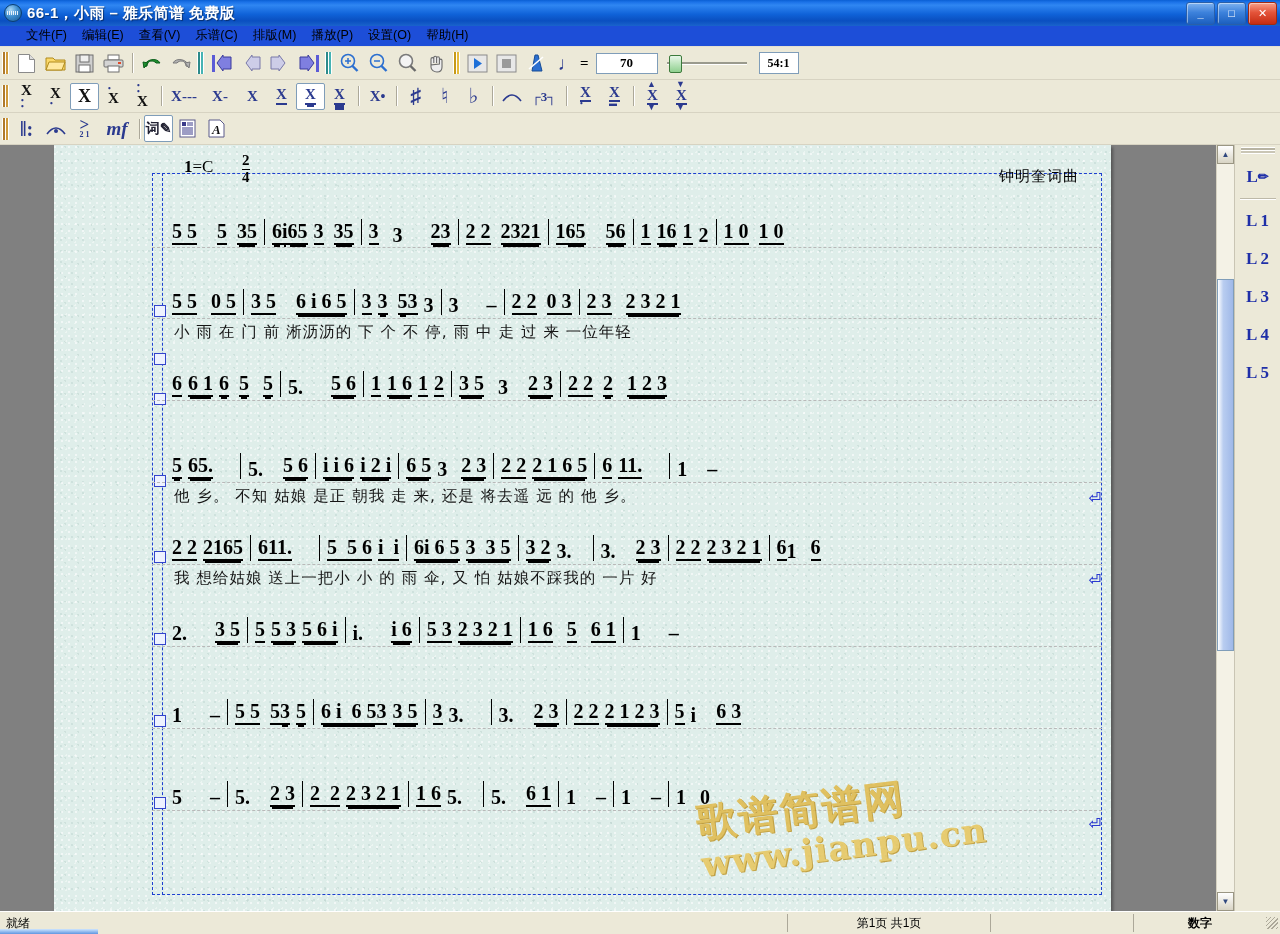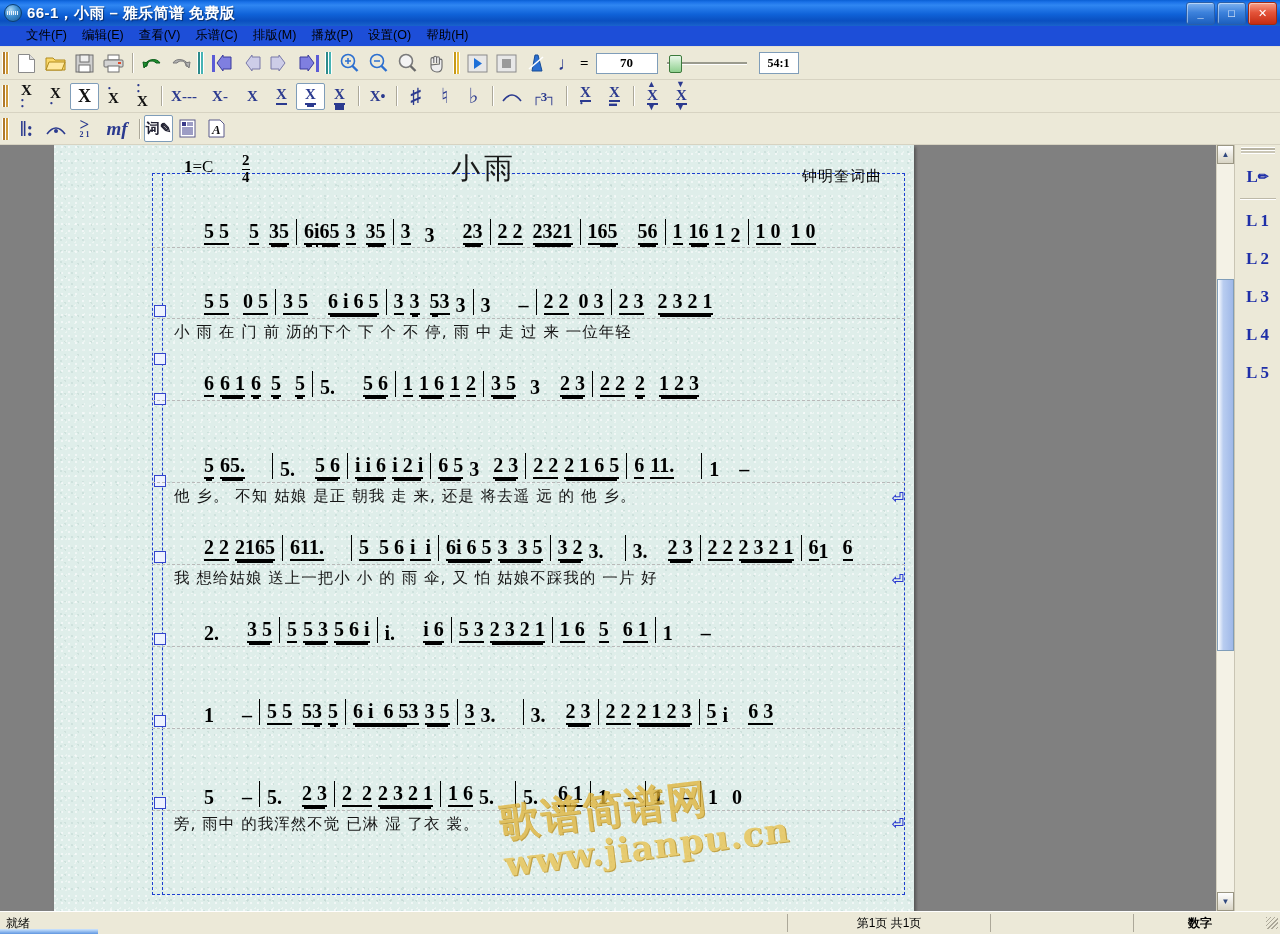--- a/index.html
+++ b/index.html
@@ -93,21 +93,21 @@
   .mbtn{
     font-family:"Liberation Serif","DejaVu Serif",serif;color:#2b3a8f;font-weight:bold;
     font-size:15px;line-height:1;user-select:none;
   }
 
   
   .workspace{flex:1 1 auto;display:flex;position:relative;background:#808080;overflow:hidden;}
   .leftrule{width:18px;background:#808080;flex:0 0 18px;}
   .page-area{flex:1 1 auto;position:relative;display:flex;justify-content:flex-start;overflow:hidden;}
   .page{
-    width:860px;margin-left:36px;background:#dfeeea;position:relative;
+    width:1057px;margin-left:36px;background:#dfeeea;position:relative;
     background-image:
       radial-gradient(circle at 14% 24%,rgba(255,255,255,.55) 0 1px,transparent 1px),
       radial-gradient(circle at 63% 61%,rgba(190,212,208,.5) 0 1px,transparent 1px),
       radial-gradient(circle at 37% 81%,rgba(255,255,255,.4) 0 1px,transparent 1px),
       radial-gradient(circle at 86% 12%,rgba(186,208,204,.45) 0 1px,transparent 1px);
     background-size:7px 7px,11px 11px,9px 9px,13px 13px;
     box-shadow:2px 2px 3px rgba(0,0,0,.35);
     height:100%;
   }
   .sel-frame{
@@ -139,21 +139,20 @@
     font-family:"DejaVu Sans","Liberation Sans",sans-serif;
   }
 
   
   .systems{position:absolute;left:0;top:60px;width:100%;}
   .system{position:relative;height:82px;}
   .notes{
     position:relative;height:40px;padding-left:118px;padding-right:18px;
     display:flex;align-items:flex-end;white-space:nowrap;
     font-family:"Liberation Serif","DejaVu Serif",serif;
-    margin-left:32px;
   }
   .lyrics{
     position:relative;height:34px;padding-left:120px;
     font-family:"DejaVu Sans","Liberation Sans",sans-serif;font-size:15.5px;
     color:#151515;letter-spacing:1px;white-space:nowrap;display:flex;align-items:center;
   }
   .dashline{
     position:absolute;left:98px;right:9px;height:0;border-top:1px dashed #b9b9b9;
   }
   .note{
@@ -571,21 +570,20 @@
         <div class="sel-frame2"></div>
 
         <div class="hdr">
           <div class="keysig">
             <b>1</b><span>=</span><span>C</span>
           </div>
           <div class="meter">
             <span class="num">2</span>
             <span class="den">4</span>
           </div>
-          <div class="song-title">小雨</div>
           <div class="composer">钟明奎词曲</div>
         </div>
 
         <div class="systems">
 
           <div class="system" style="height:70px;">
             <div class="notes" style="font-size:0;">
               <span class="note u1">5&nbsp;5</span>
                 <span class="sp gap20"></span>
               <span class="note u1">5</span>
@@ -657,21 +655,21 @@
               <span class="bar"></span>
               <span class="note u1">2&nbsp;2</span>
                 <span class="sp gap10"></span>
                 <span class="note u1">0&nbsp;3</span>
               <span class="bar"></span>
               <span class="note u1">2&nbsp;3</span>
                 <span class="sp gap14"></span>
                 <span class="note u2">2&nbsp;3&nbsp;2&nbsp;1</span>
             </div>
             <div class="dashline" style="top:43px;"></div>
-            <div class="lyrics">小 雨    在   门 前 沥的下个   下 个    不 停,        雨 中    走   过 来 一位年轻</div>
+            <div class="lyrics">小 雨    在   门 前 淅沥沥的   下 个    不 停,        雨 中    走   过 来 一位年轻</div>
           </div>
 
           <div class="system">
             <div class="mk sq" style="top:-4px;"></div>
             <div class="mk sq" style="top:36px;"></div>
             <div class="notes" style="font-size:0;">
               <span class="note u1">6</span>
                 <span class="sp gap6"></span>
                 <span class="note u2">6&nbsp;1</span>
                 <span class="sp gap6"></span>
@@ -894,21 +892,20 @@
               <span class="bar"></span>
               <span class="note">1</span>
                 <span class="sp gap20"></span>
                 <span class="note">–</span>
               <span class="bar"></span>
               <span class="note">1</span>
                 <span class="sp gap14"></span>
                 <span class="note">0</span>
             </div>
             <div class="dashline" style="top:43px;"></div>
-            <div class="lyrics">旁,        雨中  的我浑然不觉   已淋 湿       了衣  裳。</div>
             <div class="retn" style="right:10px;top:48px;">⏎</div>
           </div>
 
         </div>
 
         <div class="watermark">
           <div class="wm1">歌谱简谱网</div>
           <div class="wm2">www.jianpu.cn</div>
         </div>
 

